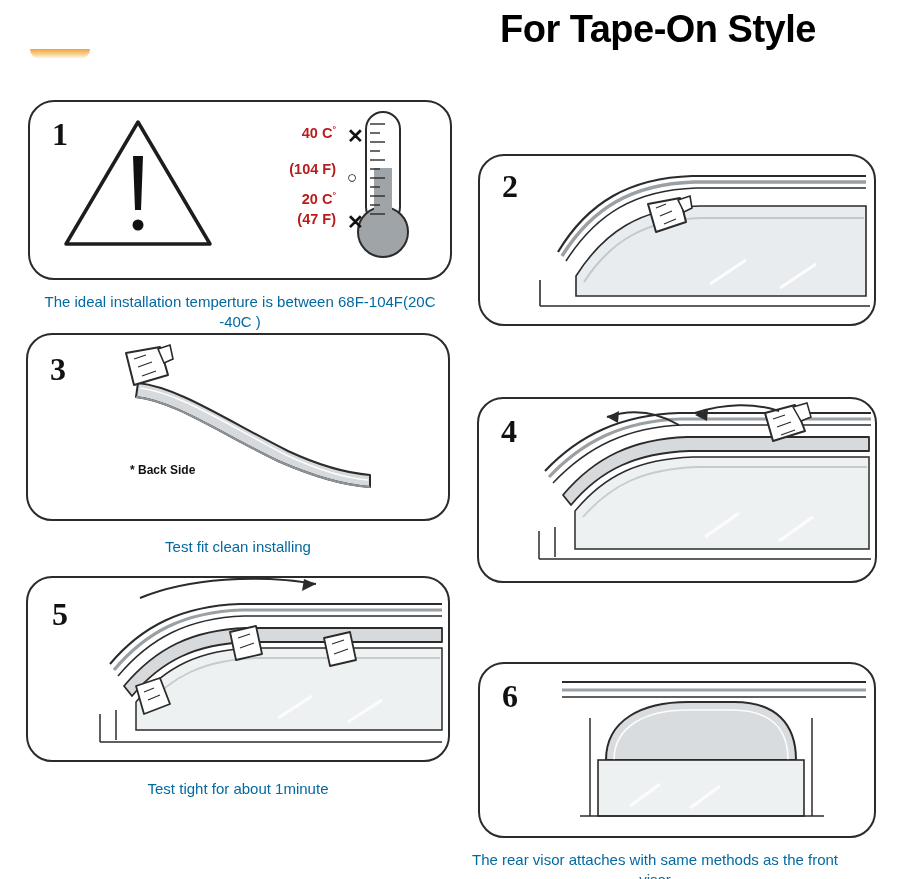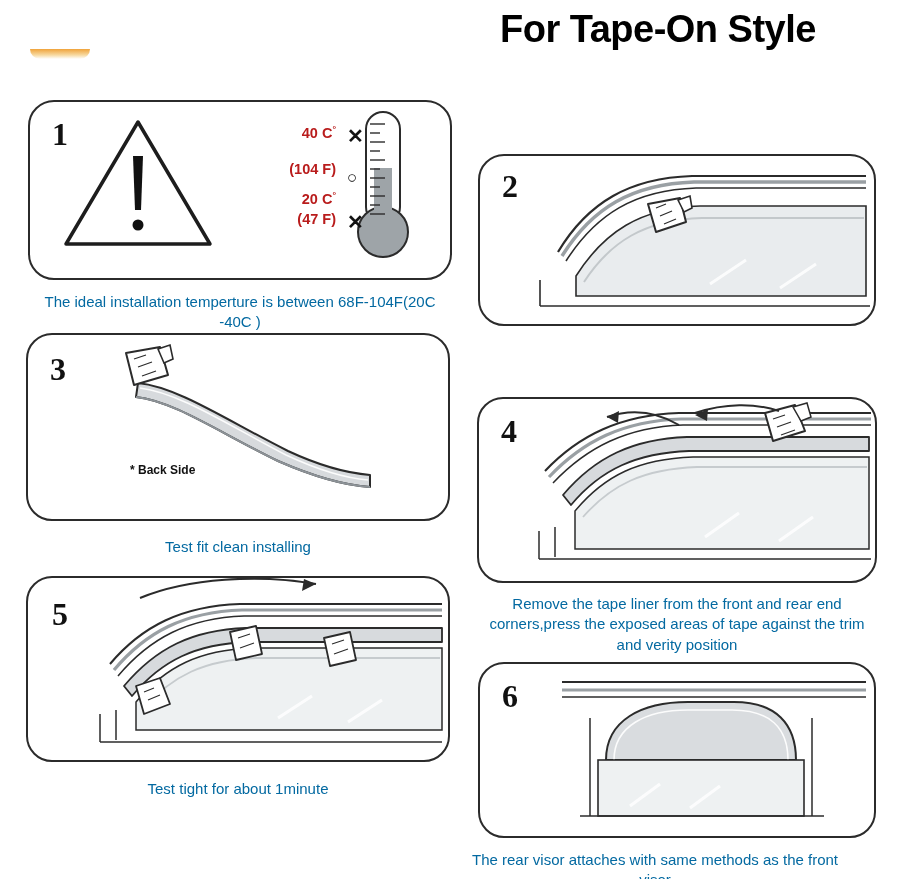--- a/index.html
+++ b/index.html
@@ -245,21 +245,20 @@
         <path d="M294,20 L306,16 M298,28 L312,23 M302,36 L316,31" stroke="#2b2b2b" stroke-width="1.2"></path>
         <path d="M314,8 L328,4 L332,18 L322,22 Z" fill="#ffffff" stroke="#2b2b2b" stroke-width="1.5"></path>
       </g>
 
       <path d="M200,26 C176,12 152,10 128,18" fill="none" stroke="#2b2b2b" stroke-width="2"></path>
       <polygon points="128,18 140,12 139,24" fill="#2b2b2b"></polygon>
       <path d="M246,8 C276,-2 306,-2 330,6" fill="none" stroke="#2b2b2b" stroke-width="2" transform="translate(-30,6)"></path>
       <polygon points="216,16 229,10 228,22" fill="#2b2b2b"></polygon>
     </svg>
   </div>
-  <div class="caption" style="left:477px; top:594px; width:400px;">Remove the tape liner from the front and rear end corners,press the exposed areas of tape against the trim and verity position</div>
 
   <div class="panel" style="left:26px; top:576px; width:424px; height:186px;">
     <div class="step-num" style="left:24px; top:18px;">5</div>
 
     <svg class="svgbox" width="424" height="186" viewBox="0 0 424 186">
 
       <path d="M82,86 C114,48 154,28 212,26 L414,26" fill="none" stroke="#2b2b2b" stroke-width="2"></path>
       <path d="M86,92 C118,54 156,34 214,32 L414,32" fill="none" stroke="#9aa0a4" stroke-width="3.2"></path>
       <path d="M90,98 C122,60 160,40 216,38 L414,38" fill="none" stroke="#2b2b2b" stroke-width="1.5"></path>
 

